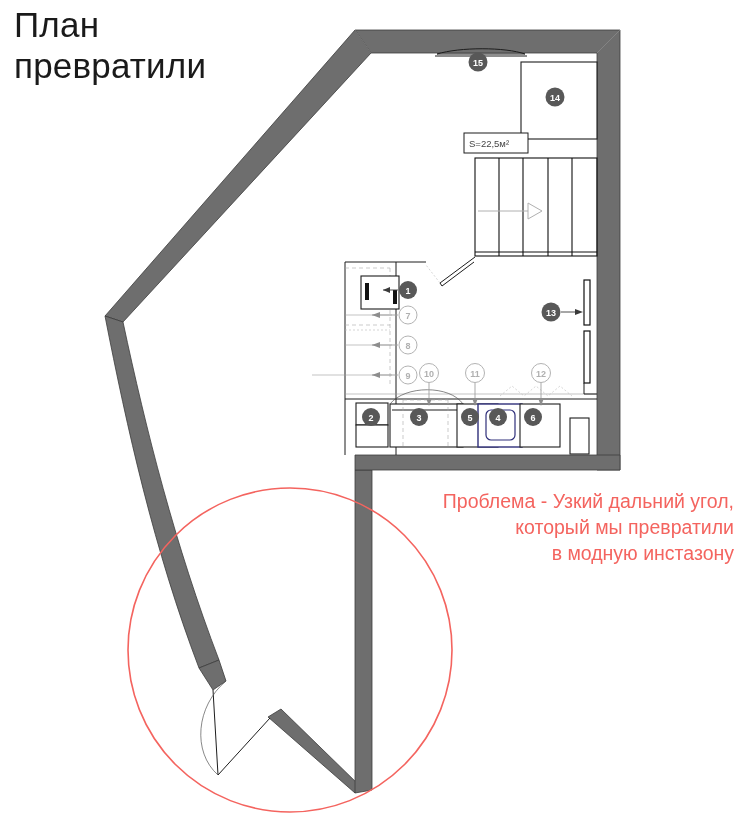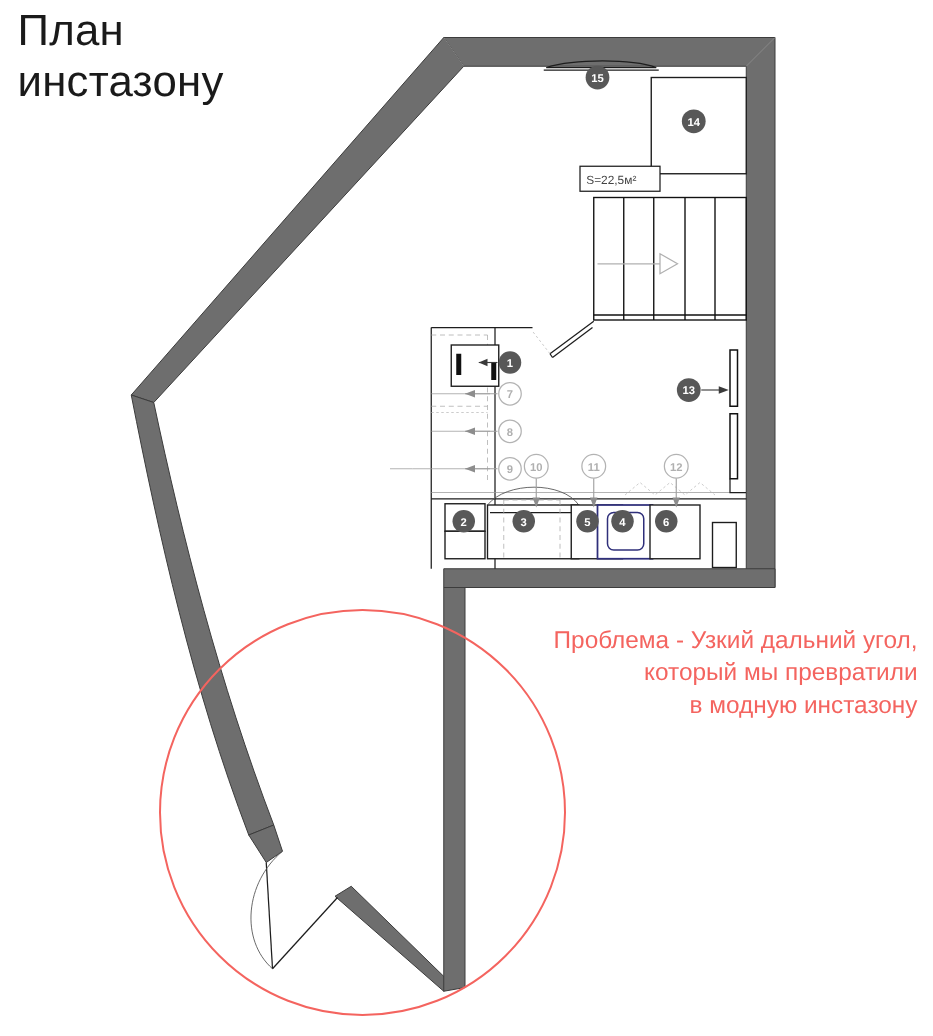--- a/index.html
+++ b/index.html
@@ -36,21 +36,21 @@
     font-size: 35px;
     line-height: 1.18;
     font-weight: 400;
     letter-spacing: 0.2px;
     white-space: pre-line;
     user-select: none;
   }
   .note-block {
     position: absolute;
     left: 386px;
-    top: 500px;
+    top: 489px;
     width: 348px;
     text-align: right;
     color: #f4645f;
     font-size: 19.5px;
     line-height: 1.33;
     font-weight: 400;
     white-space: pre-line;
     user-select: none;
   }
   .marker-label {
@@ -285,19 +285,19 @@
         <g>
           <circle cx="541" cy="373" r="9.5" class="marker-light-circle"></circle>
           <text x="541" y="373.5" class="marker-label marker-light-text">12</text>
         </g>
       </g>
 
     <circle class="red-circle" cx="290" cy="650" r="162"></circle>
   </svg>
 
   <div class="title-block">План
-инстазону</div>
+превратили</div>
 
   <div class="note-block">Проблема - Узкий дальний угол,
 который мы превратили
 в модную инстазону</div>
 
 </div>
 
 </body></html>

